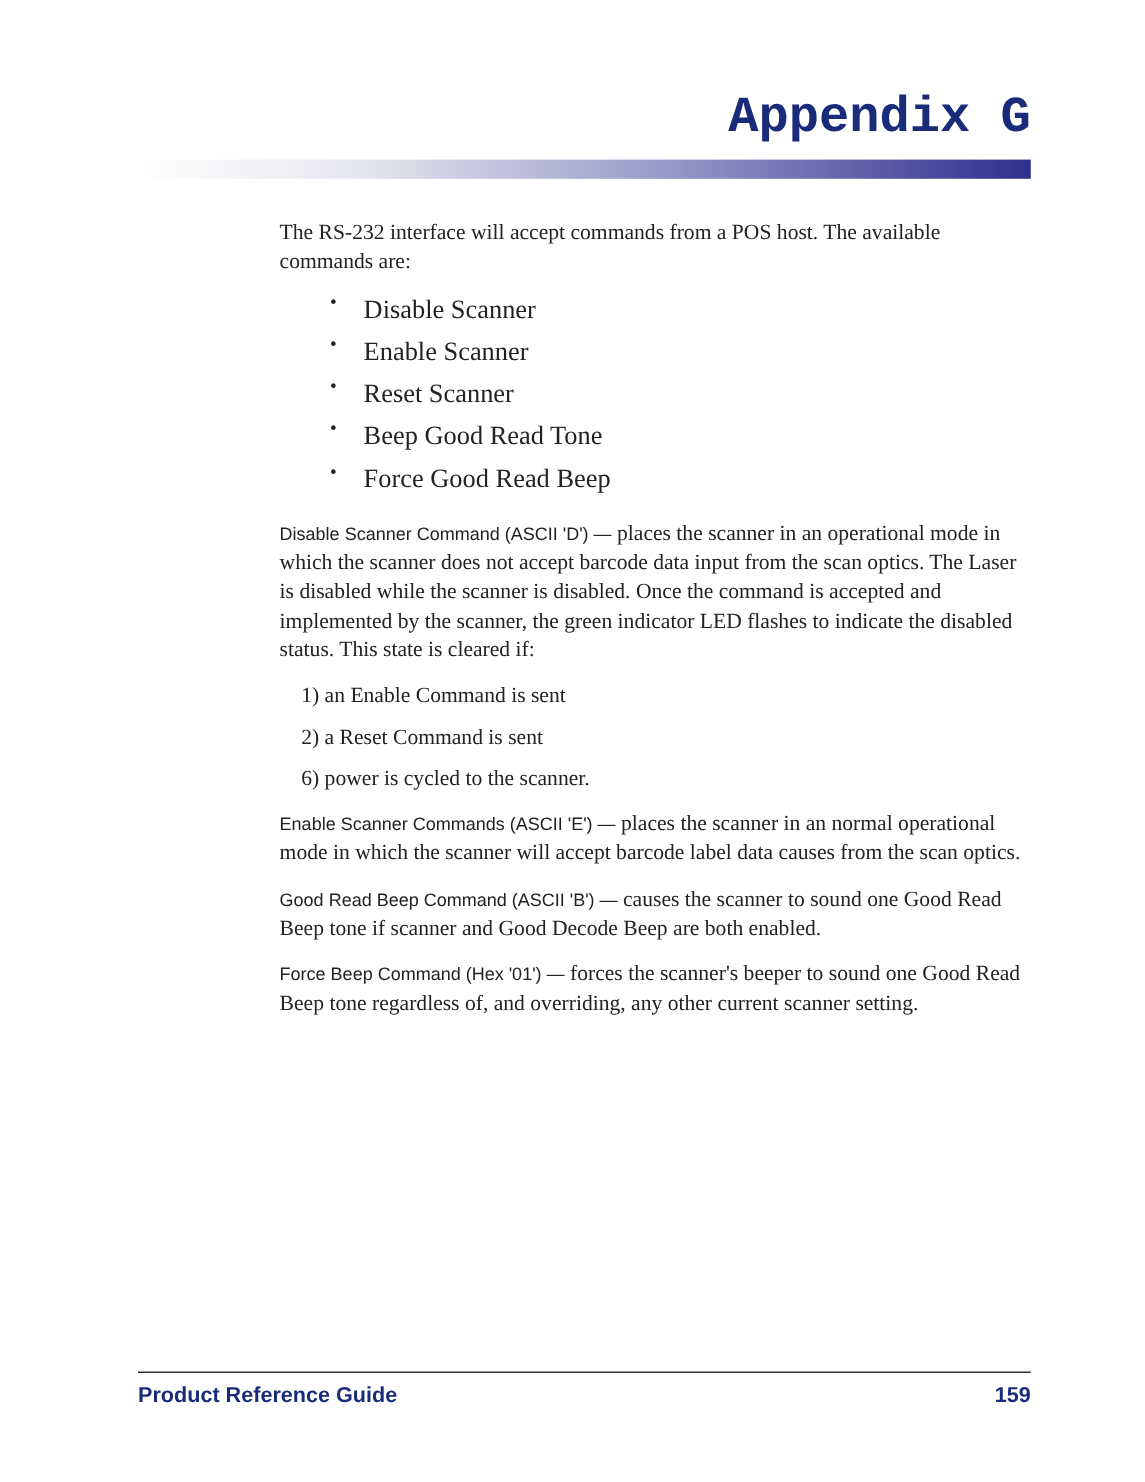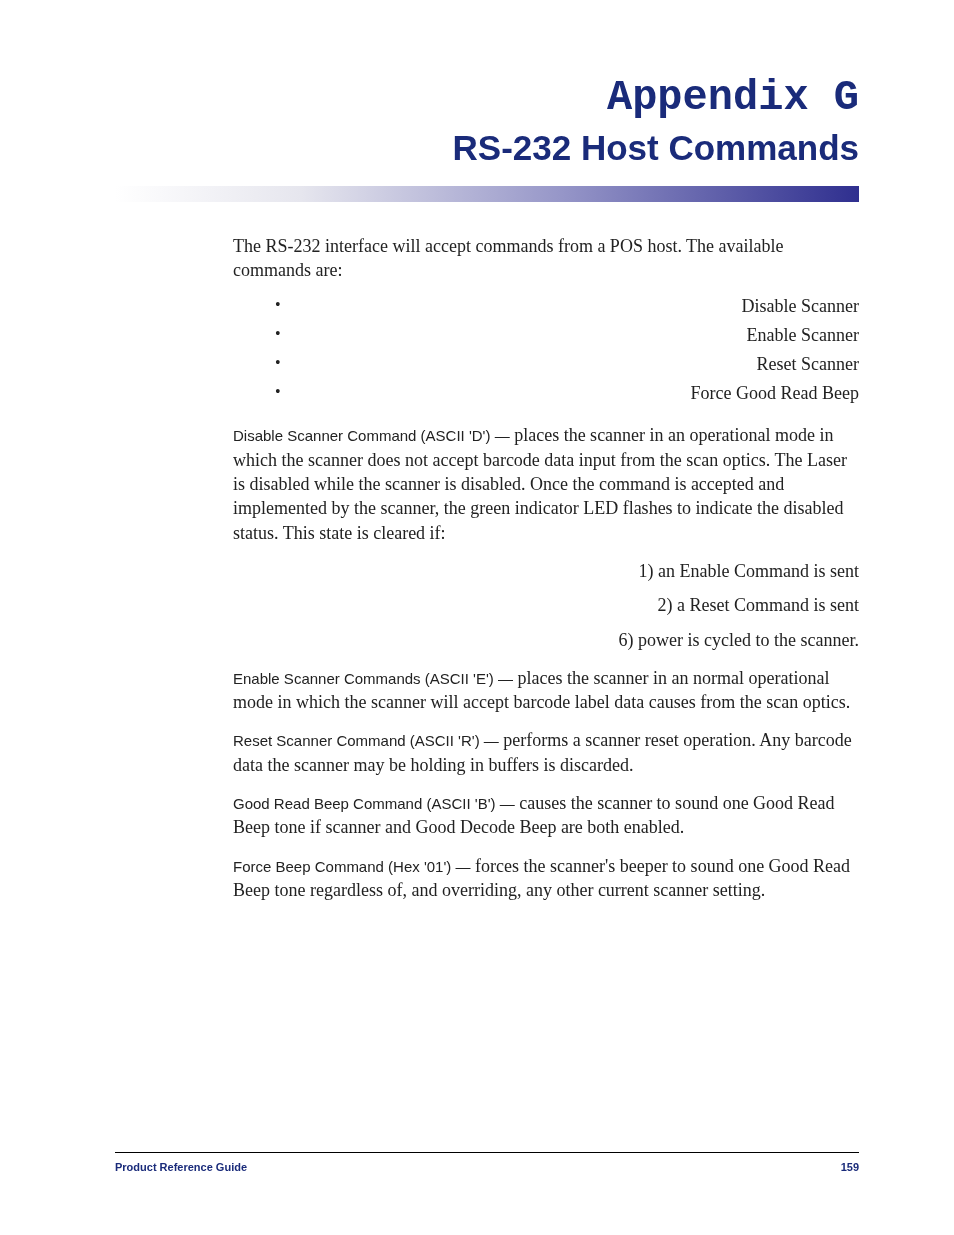--- a/index.html
+++ b/index.html
@@ -51,46 +51,44 @@
   .content {
     margin-left: 118px;
     margin-right: 0;
   }
   ul.bullets {
     list-style: none;
     padding: 0;
     margin: 4px 0 16px 42px;
   }
   ul.bullets li {
-    font-size: 18px;
+    font-size: 22px;
     line-height: 1.6;
     position: relative;
     padding-left: 28px;
-    text-align: right;
   }
   ul.bullets li::before {
     content: "•";
     position: absolute;
     left: 0;
     top: 0;
     font-size: 16px;
   }
   .para {
     font-size: 18px;
     line-height: 1.35;
     margin: 0 0 14px 0;
   }
   .bold-lead {
     font-family: Verdana, Geneva, sans-serif;
     font-weight: normal;
     font-size: 15px;
   }
   .num-list {
     margin: 6px 0 14px 18px;
-    text-align: right;
   }
   .num-list .item {
     font-size: 18px;
     line-height: 1.35;
     margin-bottom: 10px;
   }
   .footer {
     position: absolute;
     left: 115px;
     right: 95px;
@@ -99,64 +97,61 @@
   .footer-line {
     border: none;
     border-top: 1px solid #000;
     margin: 0 0 8px 0;
   }
   .footer-row {
     display: flex;
     justify-content: space-between;
     font-family: Verdana, Geneva, sans-serif;
     font-weight: bold;
-    font-size: 11px;
+    font-size: 18px;
     color: #1a2b7a;
   }
 </style>
 </head>
 <body>
 
 <div class="page">
 
   <div class="title-block">
     <h1 class="title-line1">Appendix G</h1>
-    <h2 class="title-line2">RS-232 Host Commands</h2>
   </div>
 
   <div class="gradient-bar"></div>
 
   <div class="content">
 
     <p class="intro">The RS-232 interface will accept commands from a POS host. The available commands are:</p>
 
     <ul class="bullets">
       <li>Disable Scanner</li>
       <li>Enable Scanner</li>
       <li>Reset Scanner</li>
+      <li>Beep Good Read Tone</li>
       <li>Force Good Read Beep</li>
     </ul>
 
     <p class="para">
       <span class="bold-lead">Disable Scanner Command (ASCII 'D') —</span><span> places the scanner in an operational mode in which the scanner does not accept barcode data input from the scan optics. The Laser is disabled while the scanner is disabled. Once the command is accepted and implemented by the scanner, the green indicator LED flashes to indicate the disabled status. This state is cleared if:</span>
     </p>
 
     <div class="num-list">
       <div class="item">1) an Enable Command is sent</div>
       <div class="item">2) a Reset Command is sent</div>
       <div class="item">6) power is cycled to the scanner.</div>
     </div>
 
     <p class="para">
       <span class="bold-lead">Enable Scanner Commands (ASCII 'E') —</span><span> places the scanner in an normal operational mode in which the scanner will accept barcode label data causes from the scan optics.</span>
     </p>
 
-    <p class="para">
-      <span class="bold-lead">Reset Scanner Command (ASCII 'R') —</span><span> performs a scanner reset operation. Any barcode data the scanner may be holding in buffers is discarded.</span>
-    </p>
 
     <p class="para">
       <span class="bold-lead">Good Read Beep Command (ASCII 'B') —</span><span> causes the scanner to sound one Good Read Beep tone if scanner and Good Decode Beep are both enabled.</span>
     </p>
 
     <p class="para">
       <span class="bold-lead">Force Beep Command (Hex '01') —</span><span> forces the scanner's beeper to sound one Good Read Beep tone regardless of, and overriding, any other current scanner setting.</span>
     </p>
 
   </div>

